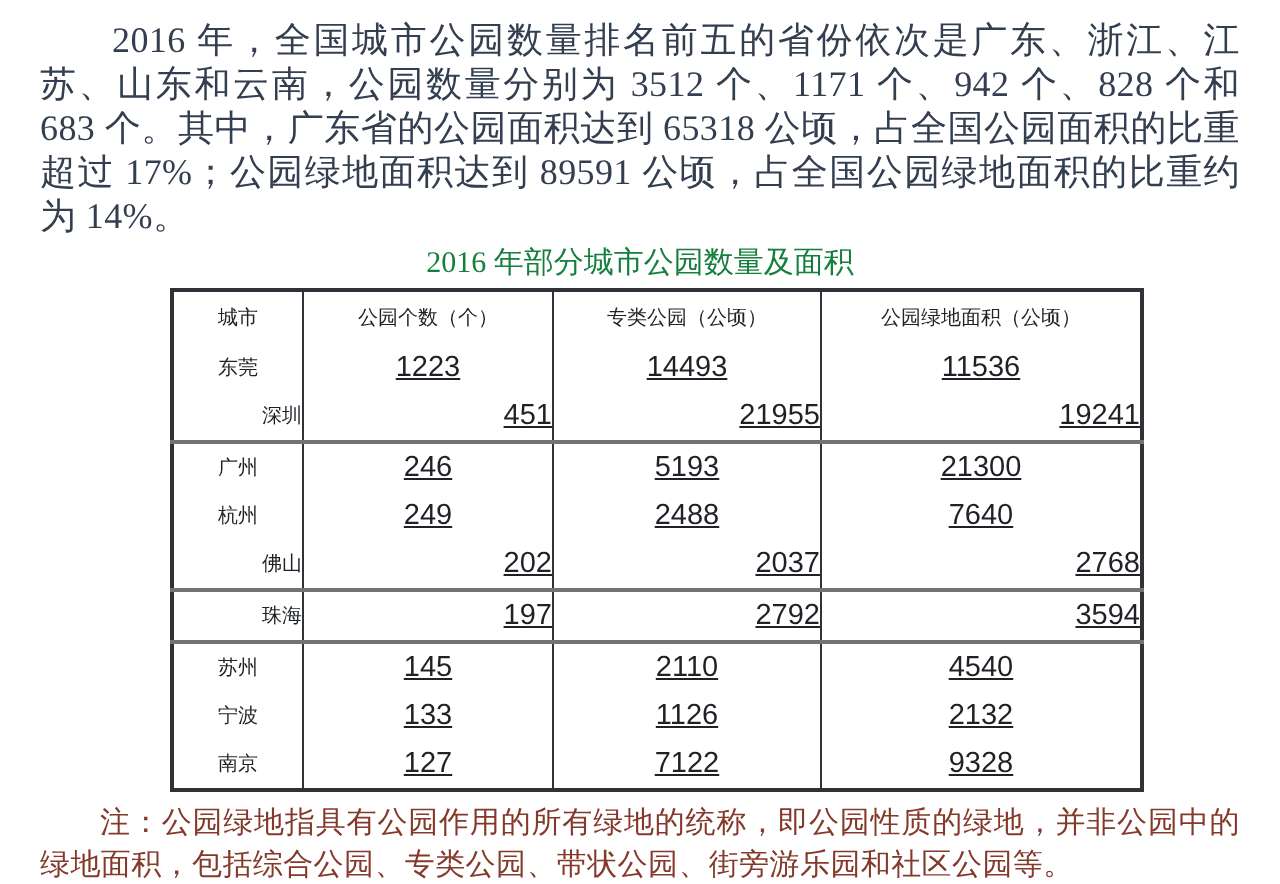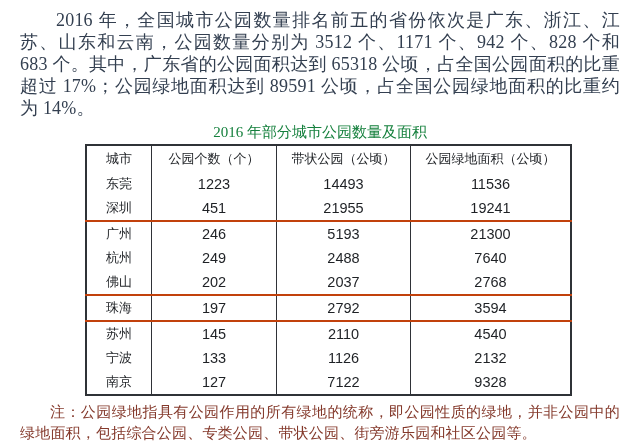--- a/index.html
+++ b/index.html
@@ -43,31 +43,32 @@
     color: #1e2125;
     border: 2px solid #2f3237;
   }
   table.parks th,
   table.parks td {
     border-left: 1.5px solid #2f3237;
     border-right: 1.5px solid #2f3237;
     padding: 0;
     text-align: center;
     font-weight: normal;
-    font-size: 13px;
+    font-size: 10px;
     overflow: hidden;
     white-space: nowrap;
     font-family: Liberation Mono, monospace;
   }
   table.parks th { height: 26px; }
   table.parks td { height: 24px; }
-  table.parks tr.rule-below td { border-bottom: 2px solid #c2410c; }
+  table.parks tr.rule-below td { border-bottom: 2px solid #737373; text-align: right; }
   table.parks td.num {
     font-family: "Liberation Sans", "DejaVu Sans", sans-serif;
     font-size: 14.5px;
+    text-decoration: underline;
   }
   .c-city  { width: 64px;  }
   .c-count { width: 124px; }
   .c-area  { width: 133px; }
   .c-green { width: 159px; }
   .note {
     margin: 6px 20px 0 20px;
     font-size: 15px;
     line-height: 21px;
     color: #84392b;
@@ -83,21 +84,21 @@
 
   <p class="para">2016 年，全国城市公园数量排名前五的省份依次是广东、浙江、江苏、山东和云南，公园数量分别为 3512 个、1171 个、942 个、828 个和 683 个。其中，广东省的公园面积达到 65318 公顷，占全国公园面积的比重超过 17%；公园绿地面积达到 89591 公顷，占全国公园绿地面积的比重约为 14%。</p>
 
   <div class="table-title">2016 年部分城市公园数量及面积</div>
 
   <table class="parks">
     <thead>
       <tr>
         <th class="c-city">城市</th>
         <th class="c-count">公园个数（个）</th>
-        <th class="c-area">带状公园（公顷）</th>
+        <th class="c-area">专类公园（公顷）</th>
         <th class="c-green">公园绿地面积（公顷）</th>
       </tr>
     </thead>
     <tbody>
         <tr>
     <td class="city">东莞</td>
     <td class="num">1223</td>
     <td class="num">14493</td>
     <td class="num">11536</td>
   </tr>

